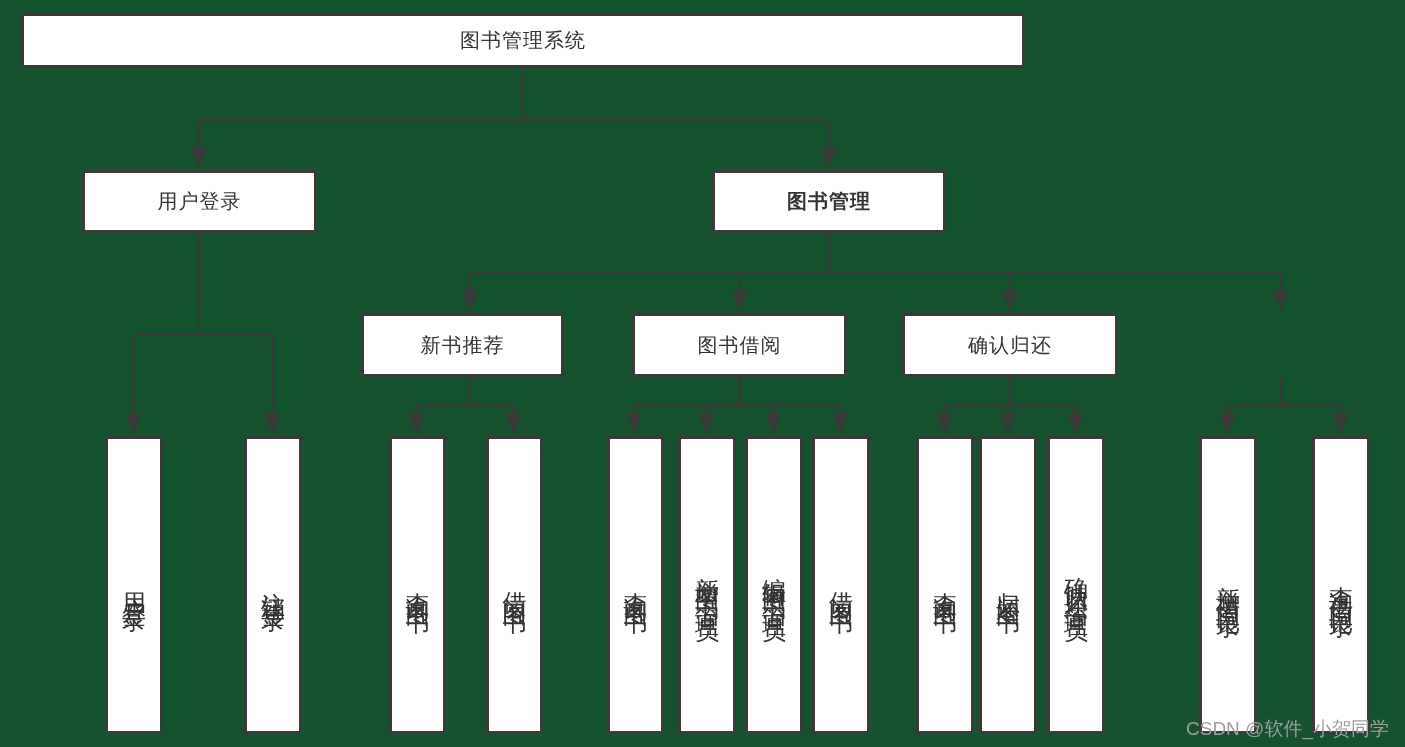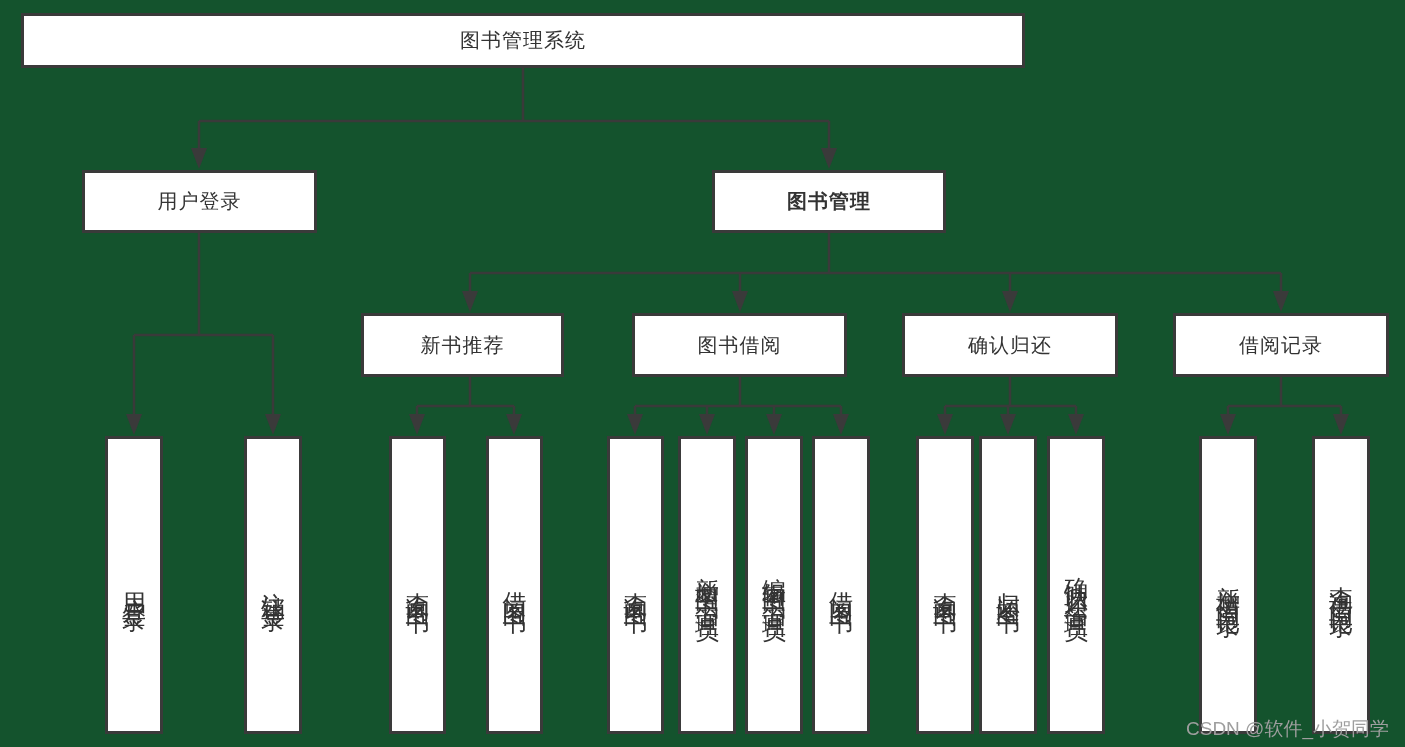--- a/index.html
+++ b/index.html
@@ -103,21 +103,20 @@
   </svg>
 
   <div class="node h-node" style="left:21px; top:13px; width:1004px; height:55px;">图书管理系统</div>
 
   <div class="node h-node" style="left:82px; top:170px; width:235px; height:63px;">用户登录</div>
   <div class="node h-node" style="left:712px; top:170px; width:234px; height:63px;font-weight:bold;">图书管理</div>
 
   <div class="node h-node" style="left:361px; top:313px; width:203px; height:64px;">新书推荐</div>
   <div class="node h-node" style="left:632px; top:313px; width:215px; height:64px;">图书借阅</div>
   <div class="node h-node" style="left:902px; top:313px; width:216px; height:64px;">确认归还</div>
-  <div class="node h-node" style="left:1173px; top:313px; width:216px; height:64px;">借阅记录</div>
 
   <div class="node v-node" style="left:105px; top:436px; width:58px; height:298px;">用户登录</div>
   <div class="node v-node" style="left:244px; top:436px; width:58px; height:298px;">注销登录</div>
 
   <div class="node v-node" style="left:389px; top:436px; width:57px; height:298px;">查询图书</div>
   <div class="node v-node" style="left:486px; top:436px; width:57px; height:298px;">借阅图书</div>
 
   <div class="node v-node" style="left:607px; top:436px; width:57px; height:298px;">查询图书</div>
   <div class="node v-node" style="left:678px; top:436px; width:58px; height:298px;">新增图书（管理员）</div>
   <div class="node v-node" style="left:745px; top:436px; width:58px; height:298px;">编辑图书（管理员）</div>

